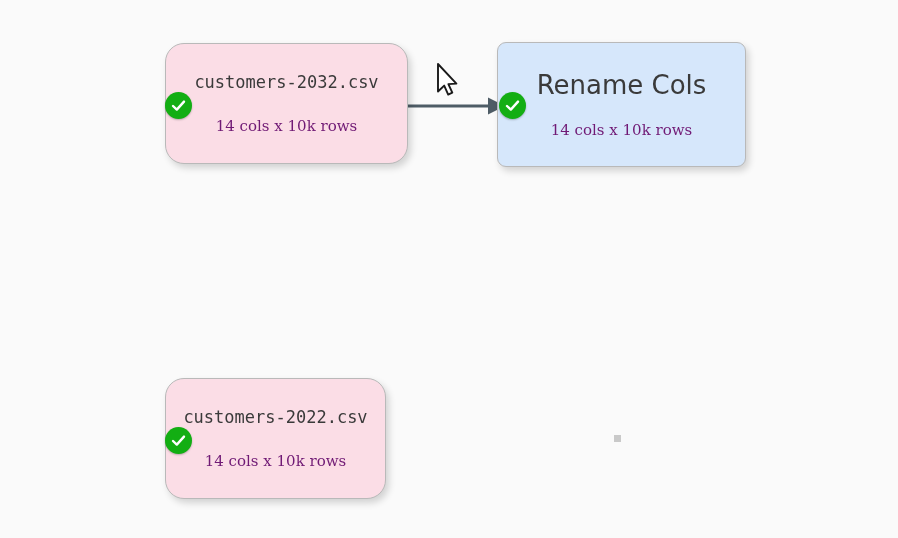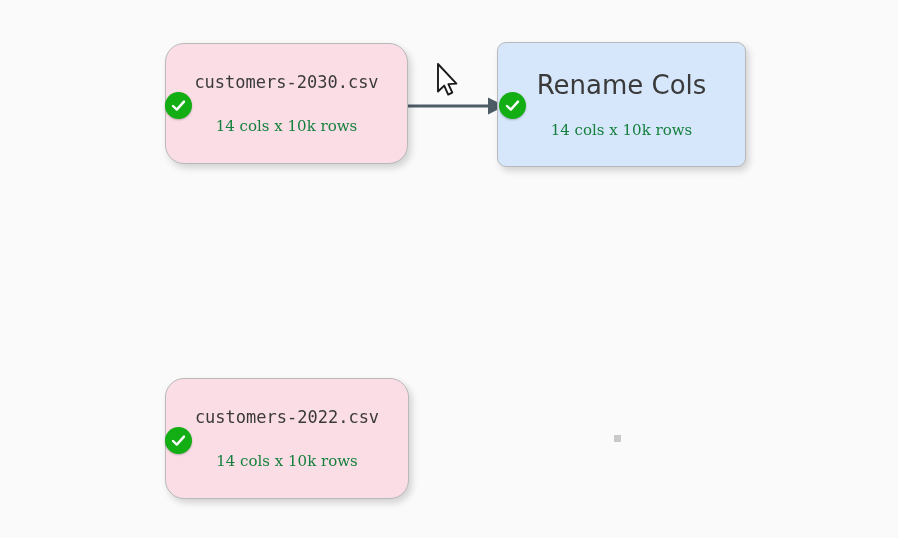--- a/index.html
+++ b/index.html
@@ -30,21 +30,21 @@
     justify-content: center;
     border: 1.5px solid #b9b9b9;
     box-shadow: 3px 4px 7px rgba(0,0,0,0.16);
   }
   .node-title {
     color: #3a3a3a;
     white-space: nowrap;
     line-height: 1.1;
   }
   .node-sub {
-    color: #15803d;
+    color: #701a75;
     white-space: nowrap;
     line-height: 1.1;
   }
 
   .node.csv {
     background: #fbdde6;
     border-radius: 19px;
   }
   .node.csv .node-title {
     font-family: "DejaVu Sans Mono", monospace;
@@ -67,21 +67,21 @@
   }
   .node.step .node-sub {
     font-family: "DejaVu Serif", serif;
     font-size: 15px;
     margin-top: 22px;
   }
 
   
   #node-customers-2023 { left: 165px; top: 43px;  width: 243px; height: 121px; }
   #node-rename-cols    { left: 497px; top: 42px;  width: 249px; height: 125px; }
-  #node-customers-2022 { left: 165px; top: 378px; width: 244px; height: 121px; }
+  #node-customers-2022 { left: 165px; top: 378px; width: 221px; height: 121px; }
 
   
   .status-badge {
     position: absolute;
     width: 27px;
     height: 27px;
     border-radius: 50%;
     background: #13ae13;
     display: flex;
     align-items: center;
@@ -145,21 +145,21 @@
 <body>
 
 <div id="canvas">
 
   <svg id="connector" viewBox="0 0 104 28" width="104" height="28">
     <line x1="2" y1="14" x2="86" y2="14" stroke="#4e5c66" stroke-width="3.2"></line>
     <polygon points="84,5.5 101,14 84,22.5" fill="#4e5c66"></polygon>
   </svg>
 
   <div id="node-customers-2023" class="node csv">
-    <div class="node-title">customers-2030.csv</div>
+    <div class="node-title">customers-2032.csv</div>
     <div class="node-sub">14 cols x 10k rows</div>
   </div>
 
   <div id="node-rename-cols" class="node step">
     <div class="node-title">Rename Cols</div>
     <div class="node-sub">14 cols x 10k rows</div>
   </div>
 
   <div id="node-customers-2022" class="node csv">
     <div class="node-title">customers-2022.csv</div>

